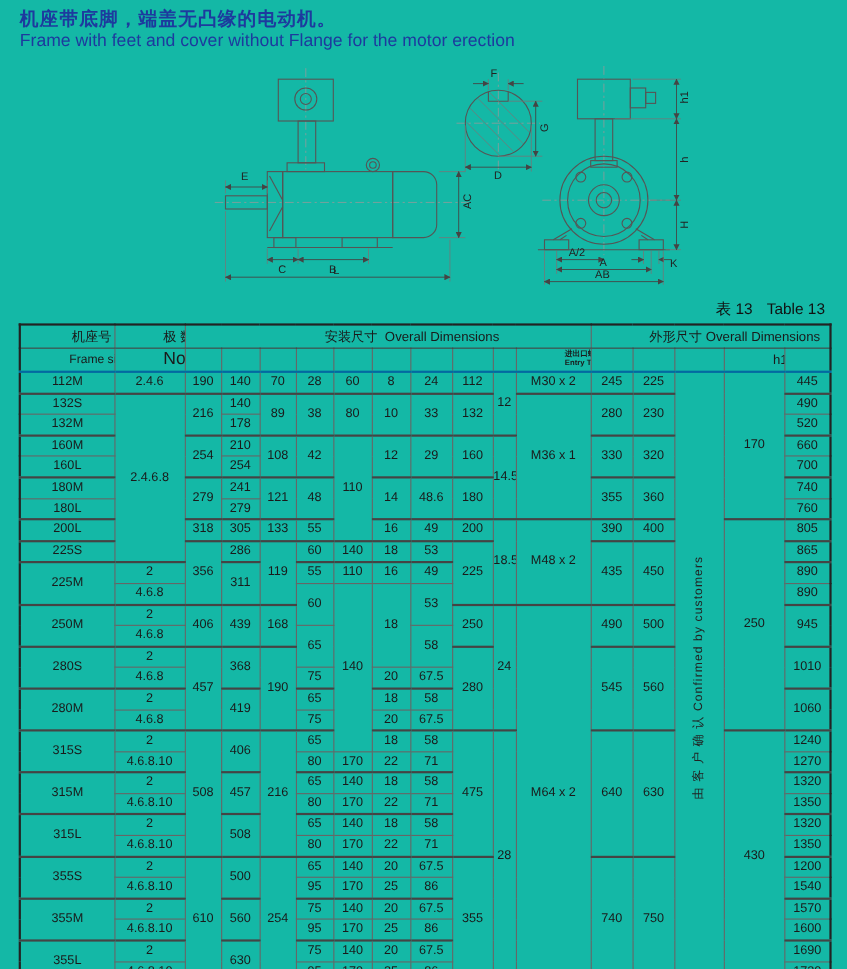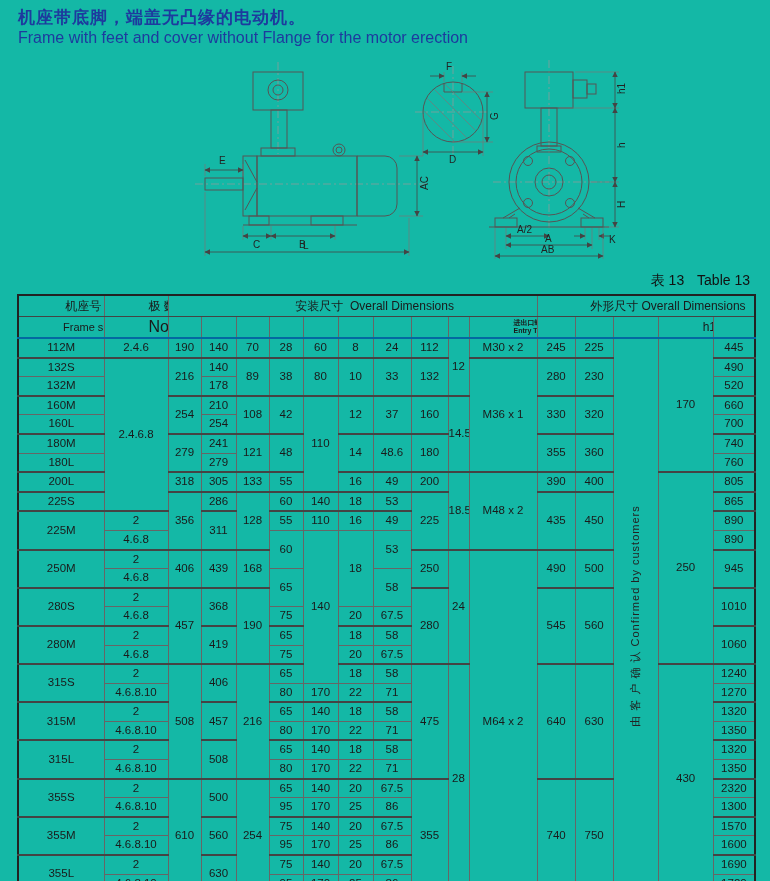--- a/index.html
+++ b/index.html
@@ -283,21 +283,21 @@
           <td>520</td>
         </tr>
         <tr class="gs">
           <td>160M</td>
           <td rowspan="2">254</td>
           <td>210</td>
           <td rowspan="2">108</td>
           <td rowspan="2">42</td>
           <td rowspan="5">110</td>
           <td rowspan="2">12</td>
-          <td rowspan="2">37</td>
+          <td rowspan="2">29</td>
           <td rowspan="2">160</td>
           <td rowspan="4">14.5</td>
           <td rowspan="2">330</td>
           <td rowspan="2">320</td>
           <td>660</td>
         </tr>
         <tr>
           <td>160L</td>
           <td>254</td>
           <td>700</td>
@@ -333,21 +333,21 @@
           <td rowspan="4">M48 x 2</td>
           <td>390</td>
           <td>400</td>
           <td rowspan="10">250</td>
           <td>805</td>
         </tr>
         <tr class="gs">
           <td>225S</td>
           <td rowspan="3">356</td>
           <td>286</td>
-          <td rowspan="3">128</td>
+          <td rowspan="3">119</td>
           <td>60</td>
           <td>140</td>
           <td>18</td>
           <td>53</td>
           <td rowspan="3">225</td>
           <td rowspan="3">435</td>
           <td rowspan="3">450</td>
           <td>865</td>
         </tr>
         <tr class="gs">
@@ -484,29 +484,29 @@
           <td rowspan="6">610</td>
           <td rowspan="2">500</td>
           <td rowspan="6">254</td>
           <td>65</td>
           <td>140</td>
           <td>20</td>
           <td>67.5</td>
           <td rowspan="6">355</td>
           <td rowspan="6">740</td>
           <td rowspan="6">750</td>
-          <td>2320</td>
+          <td>1200</td>
         </tr>
         <tr>
           <td>4.6.8.10</td>
           <td>95</td>
           <td>170</td>
           <td>25</td>
           <td>86</td>
-          <td>1300</td>
+          <td>1540</td>
         </tr>
         <tr class="gs">
           <td rowspan="2">355M</td>
           <td>2</td>
           <td rowspan="2">560</td>
           <td>75</td>
           <td>140</td>
           <td>20</td>
           <td>67.5</td>
           <td>1570</td>

